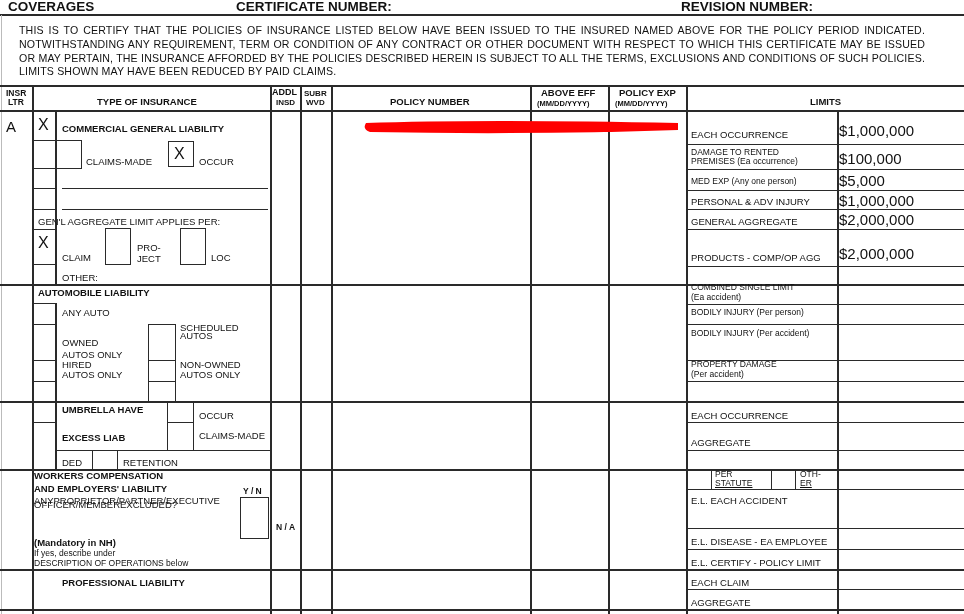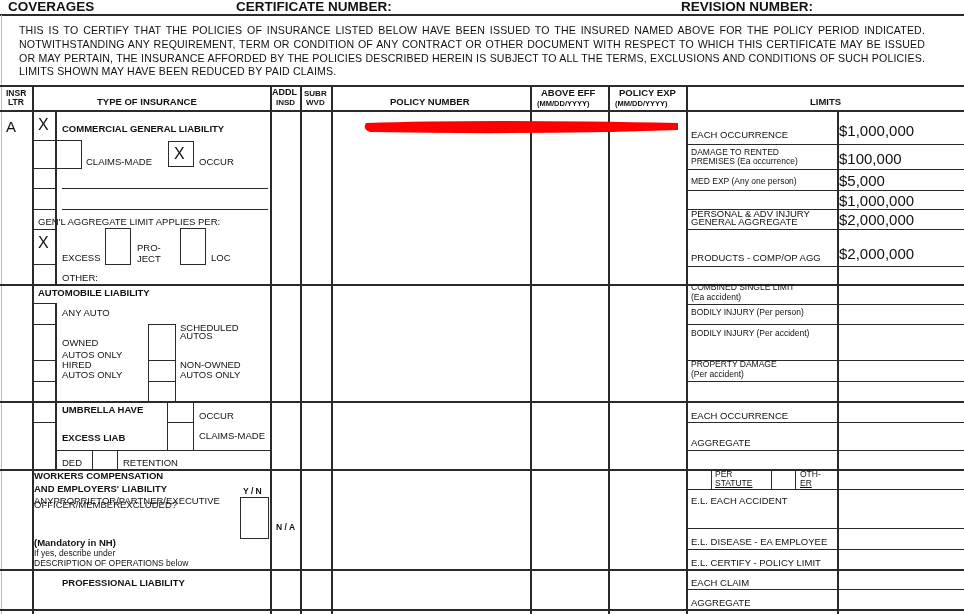--- a/index.html
+++ b/index.html
@@ -74,21 +74,21 @@
 <div class="t mark" style="left:174px;top:146px;">X</div>
 <div class="t sm" style="left:199px;top:157px;">OCCUR</div>
 <div class="hl1" style="left:33px;top:168px;width:49px;border-top-width:1.5px;"></div>
 <div class="hl1" style="left:33px;top:188px;width:22px;border-top-width:1.5px;"></div>
 <div class="hl1" style="left:62px;top:188px;width:206px;border-top-width:1.5px;"></div>
 <div class="hl1" style="left:33px;top:209px;width:22px;border-top-width:1.5px;"></div>
 <div class="hl1" style="left:62px;top:209px;width:206px;border-top-width:1.5px;"></div>
 <div class="t sm" style="left:38px;top:217px;">GEN'L AGGREGATE LIMIT APPLIES PER:</div>
 <div class="hl1" style="left:33px;top:229px;width:22px;border-top-width:1.5px;"></div>
 <div class="t mark" style="left:38px;top:235px;">X</div>
-<div class="t sm" style="left:62px;top:253px;">EXCESS</div>
+<div class="t sm" style="left:62px;top:253px;">CLAIM</div>
 <div class="box" style="left:105px;top:228px;width:26px;height:37px;"></div>
 <div class="t sm" style="left:137px;top:243px;">PRO-</div>
 <div class="t sm" style="left:137px;top:254px;">JECT</div>
 <div class="box" style="left:180px;top:228px;width:26px;height:37px;"></div>
 <div class="t sm" style="left:211px;top:253px;">LOC</div>
 <div class="hl1" style="left:33px;top:264px;width:22px;border-top-width:1.5px;"></div>
 <div class="t sm" style="left:62px;top:273px;">OTHER:</div>
 
 <svg class="abs" style="left:360px;top:115px;" width="322" height="24" viewBox="0 0 322 24">
   <path d="M6 8 Q 120 4 318 8 L 318 15 Q 170 20 10 17 Q 2 14 6 8 Z" fill="#ff0000"></path>
@@ -97,21 +97,21 @@
 <div class="t sm" style="left:691px;top:130px;">EACH OCCURRENCE</div>
 <div class="t val" style="left:839px;top:123px;">$1,000,000</div>
 <div class="hl1" style="left:687px;top:144px;width:277px;border-top-width:1.5px;"></div>
 <div class="t xs tight" style="left:691px;top:149px;">DAMAGE TO RENTED</div>
 <div class="t xs tight" style="left:691px;top:158px;">PREMISES (Ea occurrence)</div>
 <div class="t val" style="left:839px;top:151px;">$100,000</div>
 <div class="hl1" style="left:687px;top:169px;width:277px;border-top-width:1.5px;"></div>
 <div class="t xs" style="left:691px;top:177px;">MED EXP (Any one person)</div>
 <div class="t val" style="left:839px;top:173px;">$5,000</div>
 <div class="hl1" style="left:687px;top:190px;width:277px;border-top-width:1.5px;"></div>
-<div class="t sm" style="left:691px;top:209px;text-align:center;">PERSONAL &amp; ADV INJURY</div>
+<div class="t sm" style="left:691px;top:197px;text-align:center;">PERSONAL &amp; ADV INJURY</div>
 <div class="t val" style="left:839px;top:193px;">$1,000,000</div>
 <div class="hl1" style="left:687px;top:209px;width:277px;border-top-width:1.5px;"></div>
 <div class="t sm" style="left:691px;top:217px;">GENERAL AGGREGATE</div>
 <div class="t val" style="left:839px;top:212px;">$2,000,000</div>
 <div class="hl1" style="left:687px;top:229px;width:277px;border-top-width:1.5px;"></div>
 <div class="t sm" style="left:691px;top:253px;">PRODUCTS - COMP/OP AGG</div>
 <div class="t val" style="left:839px;top:246px;">$2,000,000</div>
 <div class="hl1" style="left:687px;top:266px;width:277px;border-top-width:1.5px;"></div>
 
 <div class="t sm b" style="left:38px;top:288px;">AUTOMOBILE LIABILITY</div>

